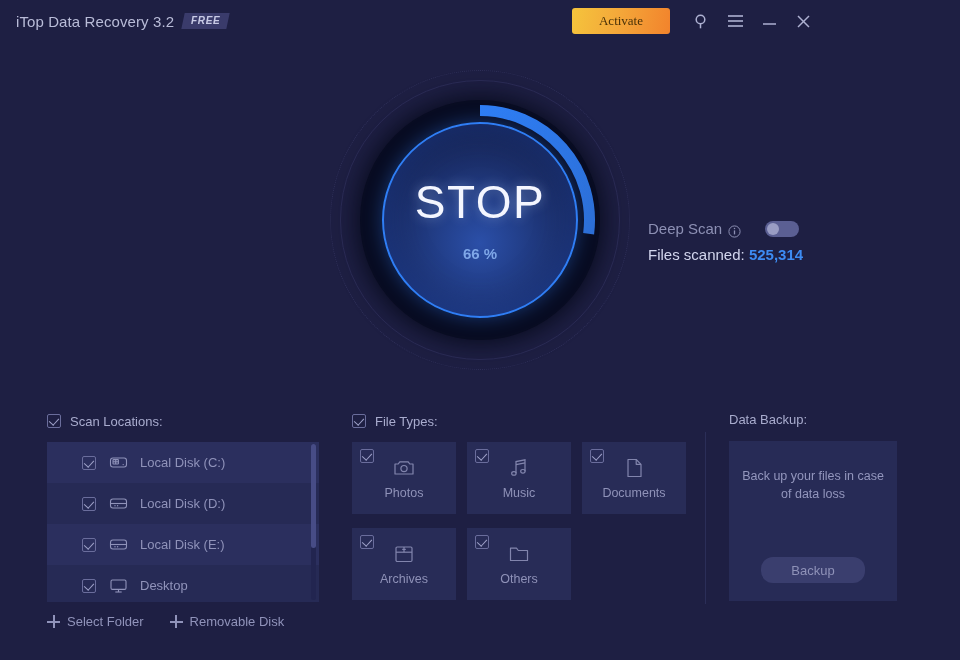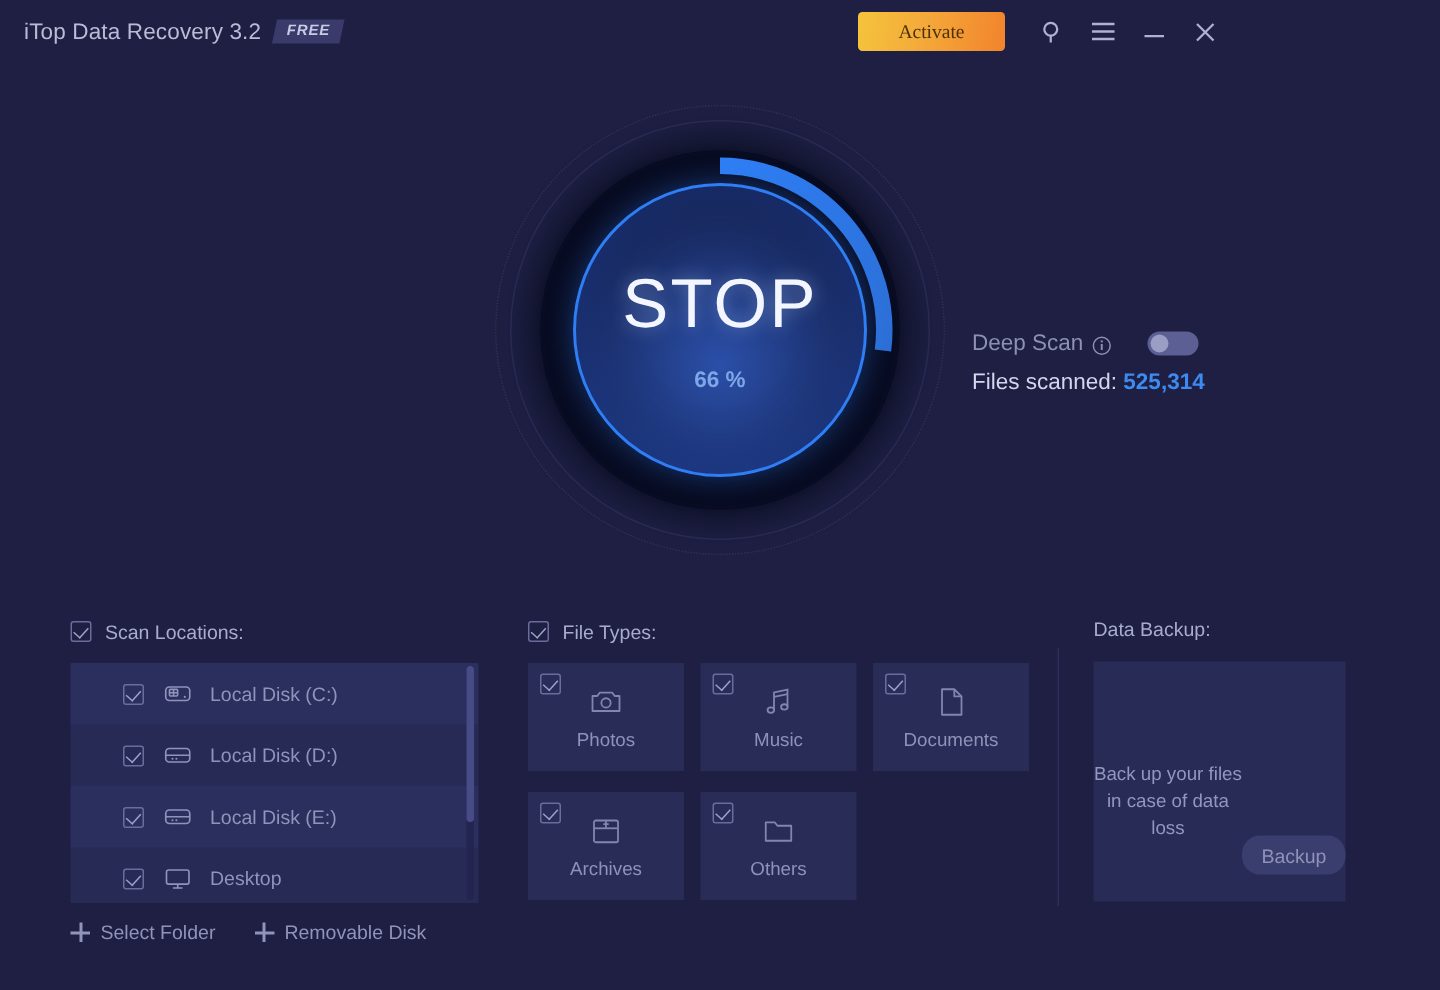--- a/index.html
+++ b/index.html
@@ -290,21 +290,21 @@
     background: #2b2e58;
   }
 
   
   .bk-section { position: absolute; left: 729px; top: 412px; width: 190px; }
   .bk-title { font-size: 13px; color: #a9acce; }
   .bk-card {
     margin-top: 14px;
     width: 168px; height: 160px;
     background: #272b56;
-    display: flex; flex-direction: row;
+    display: flex; flex-direction: column;
     align-items: center;
   }
   .bk-text {
     margin-top: 26px;
     width: 150px;
     text-align: center;
     font-size: 12.5px;
     line-height: 18px;
     color: #9396bd;
   }

